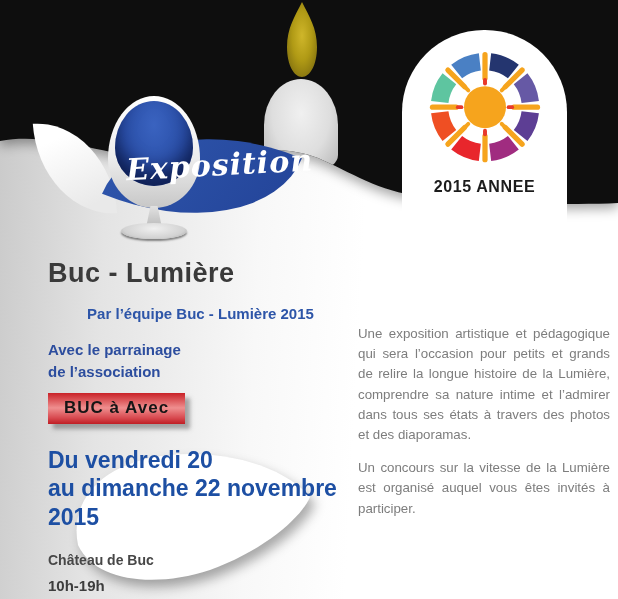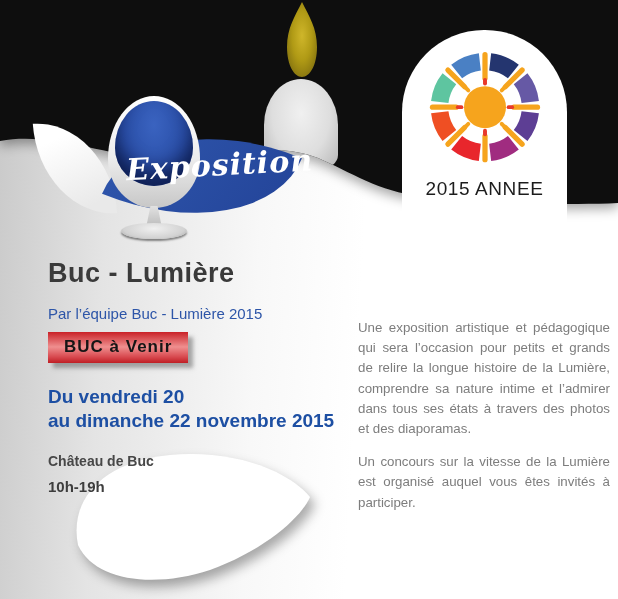--- a/index.html
+++ b/index.html
@@ -37,40 +37,40 @@
   .egg-base { position:absolute; left:13px; top:127px; width:66px; height:16px; border-radius:50%;
     background: radial-gradient(ellipse at 50% 35%, #f0f0f0 0%, #d2d2d2 65%, #969696 100%);
     box-shadow: 0 2px 2px rgba(0,0,0,0.45); }
   .exposition {
     position:absolute; left:126px; top:148px; width:160px; z-index:4; color:#ffffff;
     font-family:"DejaVu Serif", serif; font-style:italic; font-weight:bold;
     font-size:30px; transform: rotate(-3deg); letter-spacing:1px; }
   .iyl-arch { position:absolute; left:402px; top:30px; width:165px; height:216px; z-index:5;
     background:#ffffff; border-radius: 82px 82px 0 0; text-align:center; }
   .iyl-logo-svg { display:block; margin:12px auto 0; width:140px; height:132px; }
-  .iyl-caption { margin-top:2px; color:#1c1c1c; font-weight:normal; font-size:19px;
+  .iyl-caption { margin-top:2px; color:#1c1c1c; font-weight:bold; font-size:16px;
     line-height:1.4; letter-spacing:0.6px; }
   
   .content { position:absolute; left:0; top:246px; width:490px; height:353px; }
   .bottom-leaf-svg { position:absolute; left:0; top:0; width:618px; height:599px; z-index:1;
     pointer-events:none; }
   .left-col { position:absolute; left:48px; top:12px; width:305px; z-index:2; }
   .poster-title { color:#3a3a3a; font-size:27px; font-weight:600; letter-spacing:0.5px; }
   .subtitle { margin-top:13px; color:#3a63ae; font-size:17.5px; line-height:1.38; }
-  .team-line { margin-top:16px; color:#2d55a8; font-size:15px; font-weight:normal; }
+  .team-line { margin-top:16px; color:#2d55a8; font-size:15px; font-weight:bold;text-align:center; }
   .sponsor-intro { margin-top:17px; color:#2c4d9e; font-size:15px; font-weight:bold; line-height:1.45; }
   .sponsor-badge { margin-top:10px; display:inline-block; padding:5px 16px 6px;
     background: linear-gradient(180deg, #c92127 0%, #ef8f8f 48%, #d84a50 80%, #bf1e24 100%);
     color:#151515; font-size:17px; font-weight:bold; letter-spacing:1px;
     box-shadow: 5px 5px 4px rgba(90,90,90,0.5); }
-  .date-range { margin-top:22px; color:#1d4fa3; font-size:19px; font-weight:bold; line-height:1.25; }
+  .date-range { margin-top:22px; color:#1d4fa3; font-size:23px; font-weight:bold; line-height:1.25; }
   .venue { margin-top:20px; color:#474747; font-size:14px; font-weight:bold; }
   .hours { margin-top:9px; color:#3d3d3d; font-size:15px; font-weight:bold; }
   .right-col { position:absolute; left:358px; top:70px; width:252px; z-index:2; }
-  .right-col p { margin:2px 0 13px; color:#7d7d7d; font-size:13.3px; line-height:1.52;
+  .right-col p { margin:8px 0 13px; color:#7d7d7d; font-size:13.3px; line-height:1.52;
     text-align:justify; }
 </style>
 </head>
 <body>
 
 <div class="poster">
 
   <svg class="header-black-svg" viewBox="0 0 618 246">
     <path d="M0,0 L618,0 L618,203 C560,206 470,201 420,196 C380,192 350,172 318,158 C300,151 280,149 265,151 C240,154 200,162 150,158 C100,154 50,132 0,141 Z" fill="#0e0e0e"></path>
   </svg>
@@ -142,21 +142,25 @@
   </div>
 
   <svg class="bottom-leaf-svg" viewBox="0 0 618 599">
     <path d="M78,545 C70,505 95,470 150,458 C210,446 280,462 310,497 C300,520 260,552 210,570 C155,588 95,582 78,545 Z" fill="#ffffff" filter="drop-shadow(5px 7px 6px rgba(0,0,0,0.33))"></path>
   </svg>
 
   <div class="content">
     <div class="left-col">
       <div class="poster-title">Buc - Lumière</div>
       <div class="team-line">Par l’équipe Buc - Lumière 2015</div>
-      <div><span class="sponsor-badge">BUC à Venir</span></div>
+      <div class="sponsor-intro">
+        <div>Avec le parrainage</div>
+        <div>de l’association</div>
+      </div>
+      <div><span class="sponsor-badge">BUC à Avec</span></div>
       <div class="date-range">
         <div>Du vendredi 20</div>
         <div>au dimanche 22 novembre 2015</div>
       </div>
       <div class="venue">Château de Buc</div>
       <div class="hours">10h-19h</div>
 
     </div>
     <div class="right-col">
       <p>Une exposition artistique et pédagogique qui sera l’occasion pour petits et grands de relire la longue histoire de la Lumière, comprendre sa nature intime et l’admirer dans tous ses états à travers des photos et des diaporamas.</p>

